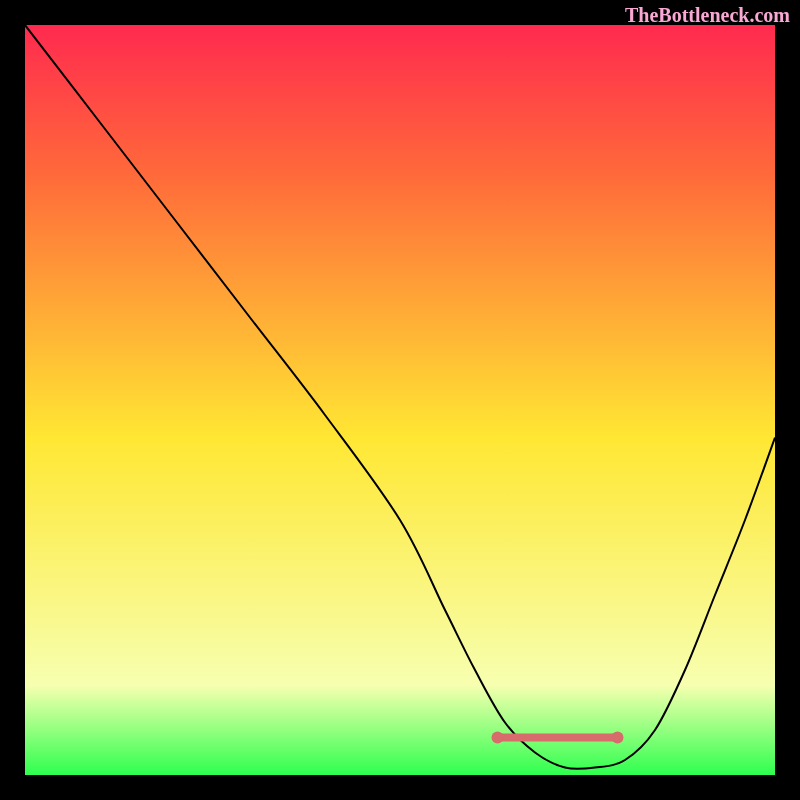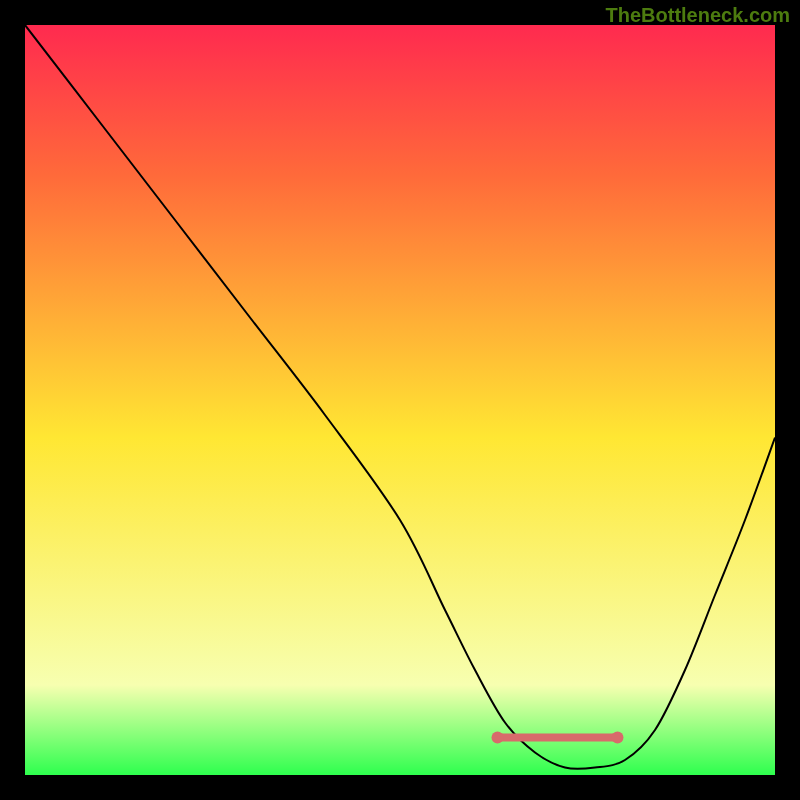--- a/index.html
+++ b/index.html
@@ -12,24 +12,24 @@
   }
   .container {
     position: relative;
     width: 800px;
     height: 800px;
   }
   .attribution {
     position: absolute;
     top: 4px;
     right: 10px;
-    font-family: Liberation Sans, sans-serif;
+    font-family: Liberation Serif, serif;
     font-size: 20px;
     font-weight: bold;
-    color: #4d7c0f;
+    color: #f9a8d4;
     z-index: 5;
   }
   .plot-frame {
     position: absolute;
     left: 25px;
     top: 25px;
     width: 750px;
     height: 750px;
   }
   .plot-frame svg {

